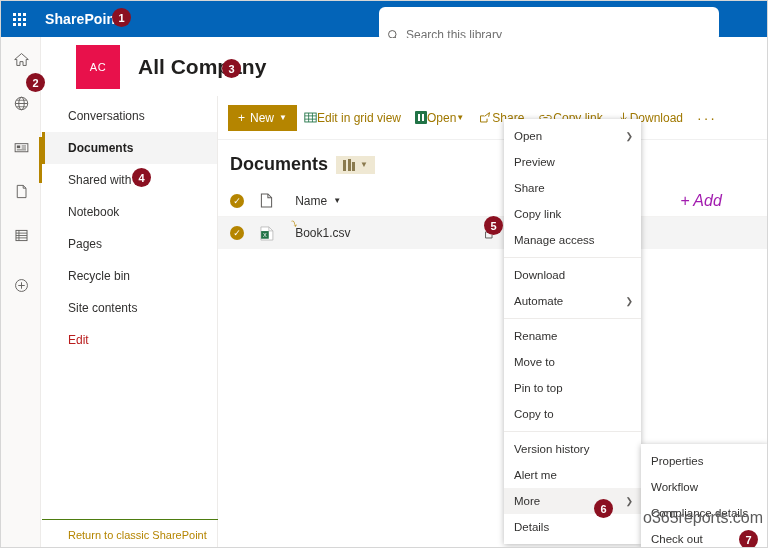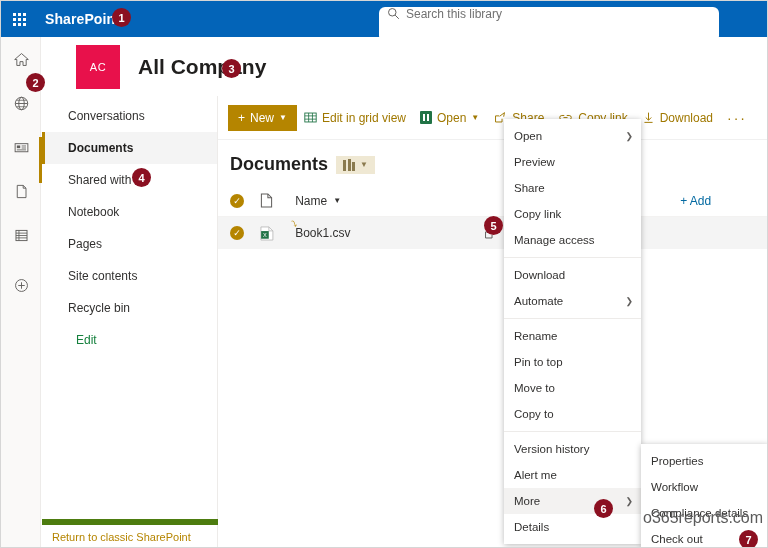--- a/index.html
+++ b/index.html
@@ -38,21 +38,21 @@
   .waffle-grid i { background: #ffffff; width: 3px; height: 3px; display: block; }
   .suite-title {
     color: #ffffff; font-size: 14px; font-weight: bold;
     margin-left: 8px; letter-spacing: .1px;
     cursor: pointer;
   }
   .searchwrap {
     position: absolute; left: 378px; top: 6px;
     width: 340px; height: 35px;
     background: #ffffff;
-    display: flex; align-items: flex-start;
+    display: flex; align-items: flex-end;
     padding: 0 6px;
     border-radius: 6px;
   }
   .searchwrap svg { flex: 0 0 auto; margin: 0 6px 0 2px; }
   .searchwrap input {
     border: none; outline: none; flex: 1 1 auto;
     font-family: "Liberation Sans", sans-serif;
     font-size: 12px; color: #605e5c;
     background: transparent;
   }
@@ -108,48 +108,48 @@
     padding-left: 26px; font-size: 12px; color: #323130;
     cursor: pointer; position: relative;
   }
   .nav-item.selected {
     background: #f4f4f4; font-weight: bold; color: #201f1e;
   }
   .nav-item.selected::before {
     content: ""; position: absolute; left: 0; top: 0;
     width: 3px; height: 32px; background: #b58500;
   }
-  .nav-item.edit { color: #15803d; margin-left: 8px; }
+  .nav-item.edit { color: #b91c1c; }
   .nav-spacer { height: 4px; }
   .nav-bottom {
     position: absolute; left: 0; bottom: 0;
-    width: 176px; border-top: 6px solid #4d7c0f;
+    width: 176px; border-top: 1px solid #4d7c0f;
     height: 30px; display: flex; align-items: center;
-    padding-left: 10px;
+    padding-left: 26px;
   }
   .nav-bottom span { font-size: 11px; color: #b58500; cursor: pointer; }
 
   
   .cmdbar {
     position: absolute; left: 217px; top: 95px;
     width: 551px; height: 44px;
     background: #ffffff;
     display: flex; align-items: center;
     padding-left: 10px;
     border-bottom: 1px solid #f0f0f0;
   }
   .newbtn {
     height: 26px; background: #b58500; color: #ffffff;
     display: flex; align-items: center; gap: 5px;
     padding: 0 10px; font-size: 12px; cursor: pointer;
     border: none;
     font-family: "Liberation Sans", sans-serif;
   }
   .cmd {
-    display: flex; align-items: center; gap: 5px;
+    display: flex; align-items: center; 
     height: 28px; padding: 0 7px;
     font-size: 12px; color: #a07800; cursor: pointer;
     white-space: nowrap;
   }
   .cmd .lbl { color: #a07800; }
   .chev { font-size: 8px; color: inherit; }
   .xls-icon {
     width: 12px; height: 13px; background: #217346;
     position: relative; border-radius: 1px;
     display: inline-block;
@@ -206,21 +206,21 @@
     font-size: 9px; display: flex; align-items: center; justify-content: center;
     cursor: pointer;
   }
   .filename { position: relative; color: #323130; cursor: pointer; }
   .shared-arc {
     position: absolute; left: -3px; top: -7px;
     font-size: 9px; color: #b58500; transform: rotate(-20deg);
   }
   .dots { letter-spacing: 1.5px; color: #605e5c; cursor: pointer; font-size: 13px; }
   .hdr-sort { color: #323130; cursor: pointer; }
-  .addcol { color: #0369a1; font-size: 12px; cursor: pointer; white-space: nowrap; }
+  .addcol { color: #a21caf; font-size: 16px; cursor: pointer; white-space: nowrap; font-style: italic; }
 
   
   .ctxmenu {
     position: absolute; left: 503px; top: 118px;
     width: 137px;
     background: #ffffff;
     box-shadow: 0 1px 6px rgba(0,0,0,.28);
     padding: 4px 0;
     z-index: 50;
   }
@@ -354,24 +354,24 @@
     <div class="nav-item">
       <span>Shared with us</span>
     </div>
     <div class="nav-item">
       <span>Notebook</span>
     </div>
     <div class="nav-item">
       <span>Pages</span>
     </div>
     <div class="nav-item">
+      <span>Recycle bin</span>
+    </div>
+    <div class="nav-item">
       <span>Site contents</span>
-    </div>
-    <div class="nav-item">
-      <span>Recycle bin</span>
     </div>
     <div class="nav-item edit">
       <span>Edit</span>
     </div>
     <div class="nav-bottom">
       <span>Return to classic SharePoint</span>
     </div>
   </div>
 
   <div class="cmdbar">
@@ -523,24 +523,24 @@
     </div>
     <div class="mi">
       <span>Automate</span>
       <span class="sub">❯</span>
     </div>
     <div class="mi-sep"></div>
     <div class="mi">
       <span>Rename</span>
     </div>
     <div class="mi">
+      <span>Move to</span>
+    </div>
+    <div class="mi">
       <span>Pin to top</span>
-    </div>
-    <div class="mi">
-      <span>Move to</span>
     </div>
     <div class="mi">
       <span>Copy to</span>
     </div>
     <div class="mi-sep"></div>
     <div class="mi">
       <span>Version history</span>
     </div>
     <div class="mi">
       <span>Alert me</span>

